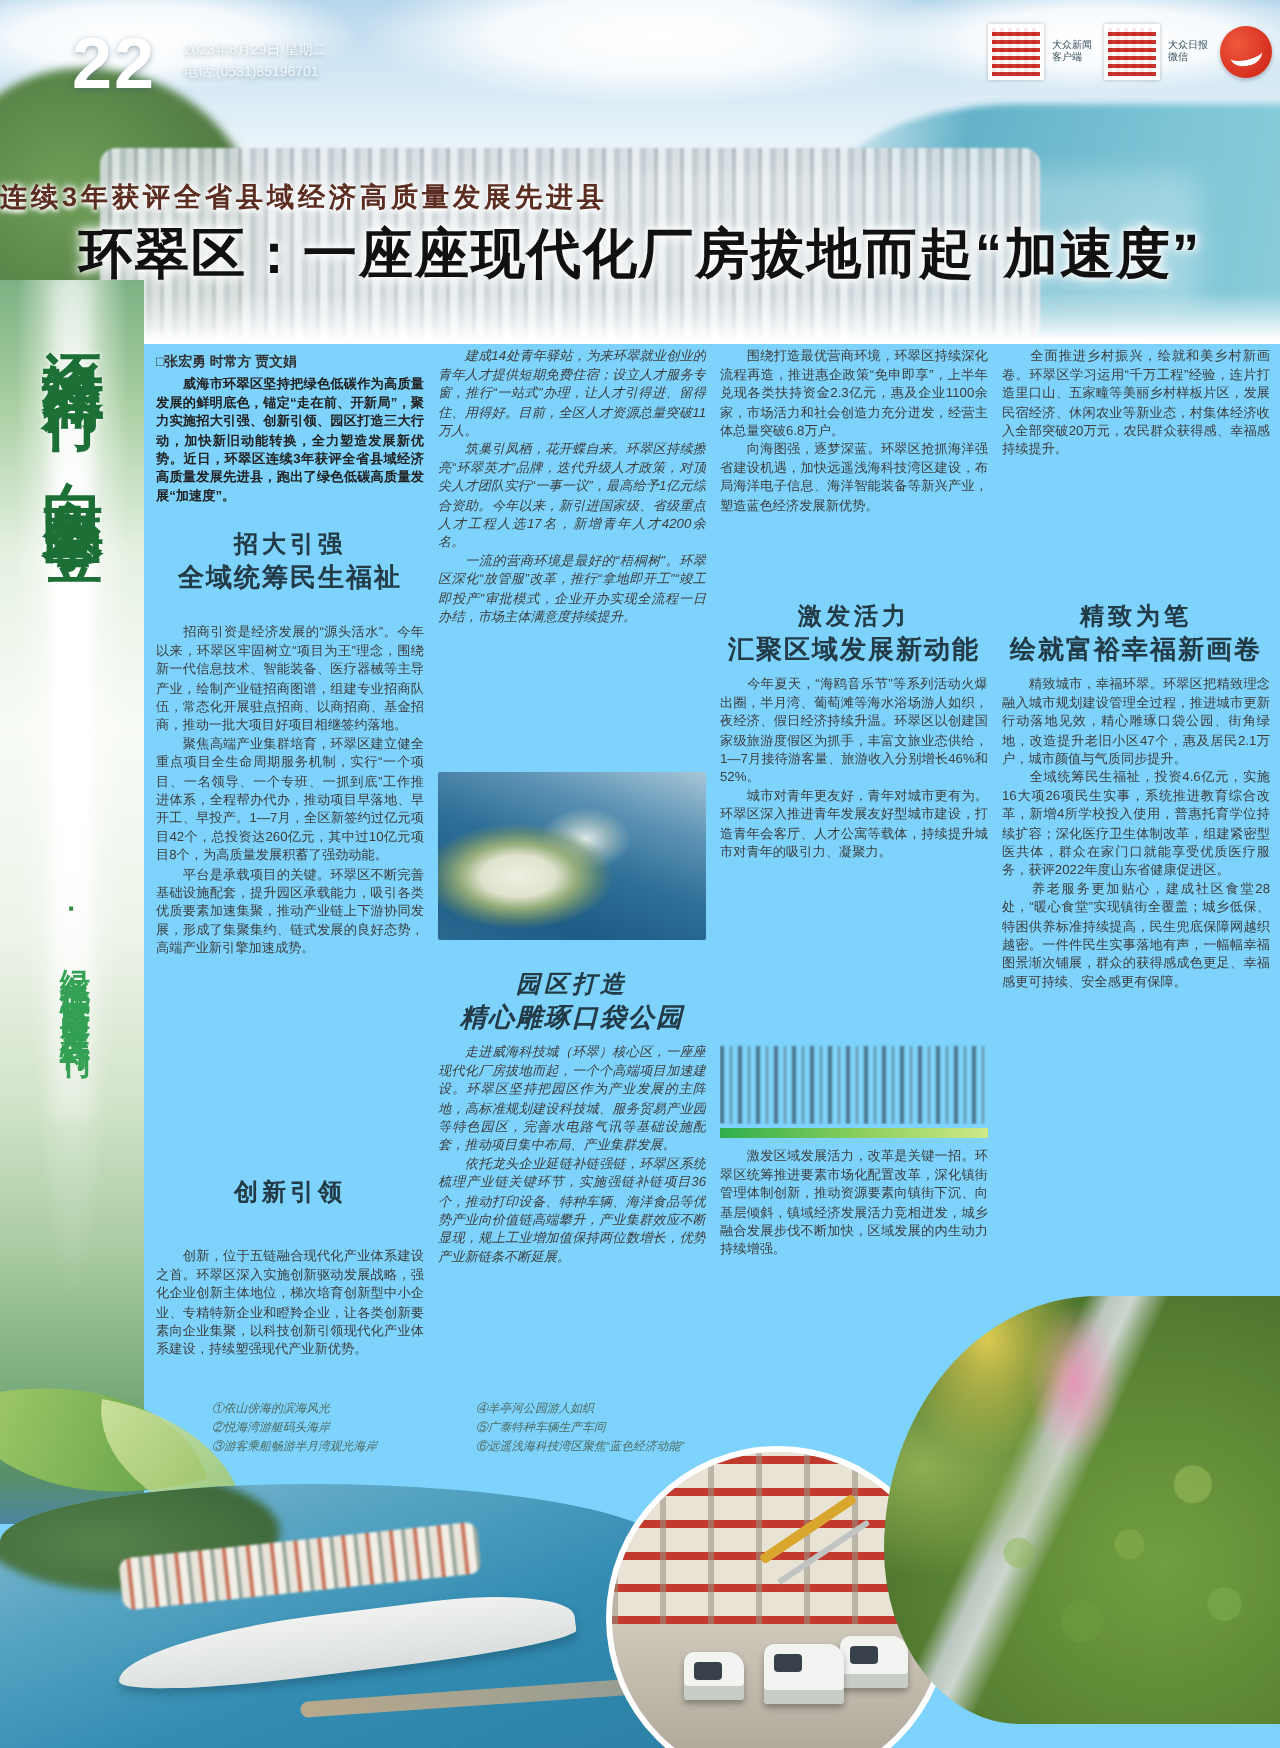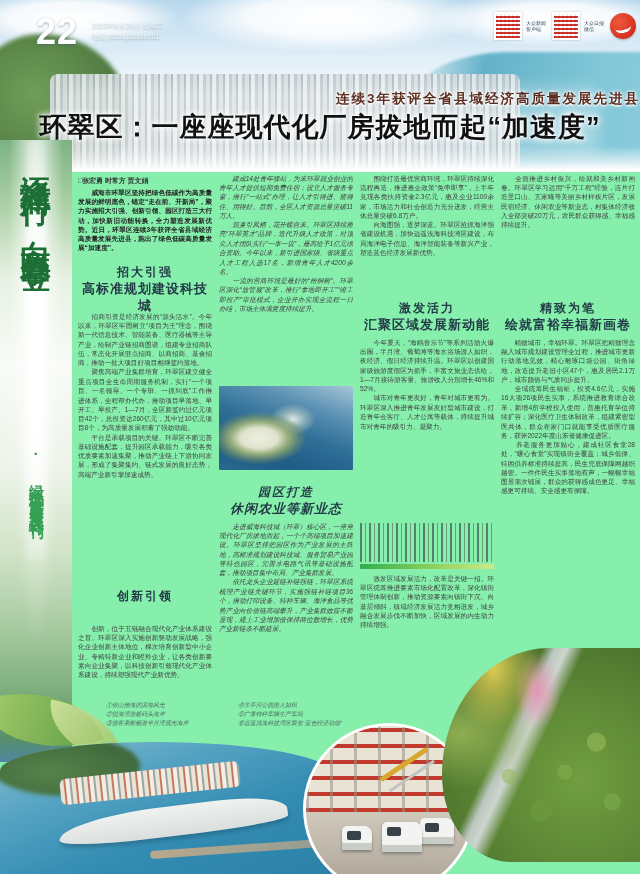--- a/index.html
+++ b/index.html
@@ -1,19 +1,19 @@
 <!DOCTYPE html>
 <html><head>
 <meta charset="utf-8">
 <style>
   * { margin:0; padding:0; box-sizing:border-box; }
   html,body { background:#ffffff; }
   .page {
     position:relative; width:640px; height:874px; overflow:hidden;
-    background:#86efac; font-family:"Liberation Sans", sans-serif;
+    background:#7dd3fc; font-family:"Liberation Sans", sans-serif;
   }
 
   
   .banner { position:absolute; left:0; top:0; width:640px; height:172px; overflow:hidden;
     background:linear-gradient(180deg,#b7d7ec 0%,#d8eaf6 26%,#e9f3f9 42%,#dfe8ec 62%,#ccd6d9 86%,#e6ecee 100%);}
   .cloud { position:absolute; border-radius:50%; background:radial-gradient(closest-side,#ffffff 0%,rgba(255,255,255,.85) 55%,rgba(255,255,255,0) 100%); }
   .cloud.c1 { left:180px; top:-18px; width:300px; height:70px; }
   .cloud.c2 { left:-40px; top:-10px; width:220px; height:56px; }
   .cloud.c3 { left:430px; top:-8px; width:240px; height:54px; }
   .hill-left { position:absolute; left:-30px; top:34px; width:160px; height:150px;
@@ -44,21 +44,21 @@
   .qr-label { font-size:5px; line-height:6px; color:#38505c; white-space:pre-line; width:22px; }
   .mast-title { font-family:"DejaVu Serif", serif; font-weight:900; font-size:21px; color:#23282c;
     letter-spacing:2px; font-style:italic; text-shadow:0 1px 1px rgba(255,255,255,.6); }
   .mast-logo { position:relative; width:26px; height:26px; border-radius:50%;
     background:radial-gradient(circle at 35% 35%,#ef5a3c,#d62f1f 70%); box-shadow:0 1px 2px rgba(0,0,0,.25); }
   .mast-logo::after { content:""; position:absolute; left:5px; top:9px; width:16px; height:8px;
     border-radius:50%; border-bottom:3px solid #fff; transform:rotate(-12deg); }
 
   .headline-band { position:absolute; left:60px; top:86px; width:540px; height:70px;
     background:rgba(255,255,255,.28); filter:blur(7px); border-radius:12px; }
-  .kicker { position:absolute; left:0; top:90px; width:640px; text-align:right;
+  .kicker { position:absolute; left:0; top:90px; width:640px; text-align:left;
     font-size:13.5px; font-weight:bold; letter-spacing:2px; color:#5c2e22;
     text-shadow:0 0 3px #fff,0 0 5px #fff,0 1px 2px #fff; }
   .headline { position:absolute; left:0; top:109px; width:640px; text-align:center;
     font-size:27px; font-weight:900; letter-spacing:1px; color:#111;
     text-shadow:0 0 3px #fff,0 0 6px #fff,0 0 8px rgba(255,255,255,.9); }
 
   
   .sidebar { position:absolute; left:0; top:140px; width:72px; height:622px; overflow:hidden;
     background:
       radial-gradient(ellipse at 50% 18%,rgba(255,255,255,.9) 0%,rgba(255,255,255,0) 55%),
@@ -214,21 +214,21 @@
 
     <div class="tcol c1">
       <div class="byline">
           <div>□张宏勇  时常方  贾文娟</div>
         </div>
       <div class="bwrap" style="top:16px;height:86px;">
         <div class="body-text intro">　　威海市环翠区坚持把绿色低碳作为高质量发展的鲜明底色，锚定“走在前、开新局”，聚力实施招大引强、创新引领、园区打造三大行动，加快新旧动能转换，全力塑造发展新优势。近日，环翠区连续3年获评全省县域经济高质量发展先进县，跑出了绿色低碳高质量发展“加速度”。</div>
       </div>
       <div class="sec-head" style="top:92px;">
         <div class="sh1">招大引强</div>
-        <div class="sh2">高标准规划建设科技城</div>
+        <div class="sh2">全域统筹民生福祉</div>
       </div>
       <div class="bwrap" style="top:140px;height:272px;">
         <div class="body-text">　　招商引资是经济发展的“源头活水”。今年以来，环翠区牢固树立“项目为王”理念，围绕新一代信息技术、智能装备、医疗器械等主导产业，绘制产业链招商图谱，组建专业招商队伍，常态化开展驻点招商、以商招商、基金招商，推动一批大项目好项目相继签约落地。
 　　聚焦高端产业集群培育，环翠区建立健全重点项目全生命周期服务机制，实行“一个项目、一名领导、一个专班、一抓到底”工作推进体系，全程帮办代办，推动项目早落地、早开工、早投产。1—7月，全区新签约过亿元项目42个，总投资达260亿元，其中过10亿元项目8个，为高质量发展积蓄了强劲动能。
 　　平台是承载项目的关键。环翠区不断完善基础设施配套，提升园区承载能力，吸引各类优质要素加速集聚，推动产业链上下游协同发展，形成了集聚集约、链式发展的良好态势，高端产业新引擎加速成势。</div>
       </div>
       <div class="sec-head" style="top:416px;">
         <div class="sh1">创新引领</div>
       </div>
       <div class="bwrap" style="top:452px;height:76px;">
@@ -238,21 +238,21 @@
 
     <div class="tcol c2">
       <div class="bwrap" style="top:2px;height:210px;">
         <div class="body-text">　　建成14处青年驿站，为来环翠就业创业的青年人才提供短期免费住宿；设立人才服务专窗，推行“一站式”办理，让人才引得进、留得住、用得好。目前，全区人才资源总量突破11万人。
 　　筑巢引凤栖，花开蝶自来。环翠区持续擦亮“环翠英才”品牌，迭代升级人才政策，对顶尖人才团队实行“一事一议”，最高给予1亿元综合资助。今年以来，新引进国家级、省级重点人才工程人选17名，新增青年人才4200余名。
 　　一流的营商环境是最好的“梧桐树”。环翠区深化“放管服”改革，推行“拿地即开工”“竣工即投产”审批模式，企业开办实现全流程一日办结，市场主体满意度持续提升。</div>
       </div>
       <div class="photo peninsula"></div>
       <div class="sec-head" style="top:312px;">
         <div class="sh1">园区打造</div>
-        <div class="sh2">休闲农业等新业态</div>
+        <div class="sh2">精心雕琢口袋公园</div>
       </div>
       <div class="bwrap" style="top:350px;height:178px;">
         <div class="body-text">　　走进威海科技城（环翠）核心区，一座座现代化厂房拔地而起，一个个高端项目加速建设。环翠区坚持把园区作为产业发展的主阵地，高标准规划建设科技城、服务贸易产业园等特色园区，完善水电路气讯等基础设施配套，推动项目集中布局、产业集群发展。
 　　依托龙头企业延链补链强链，环翠区系统梳理产业链关键环节，实施强链补链项目36个，推动打印设备、特种车辆、海洋食品等优势产业向价值链高端攀升，产业集群效应不断显现，规上工业增加值保持两位数增长，优势产业新链条不断延展。</div>
       </div>
     </div>
 
     <div class="tcol c4">
       <div class="bwrap" style="top:2px;height:122px;">
         <div class="body-text">　　全面推进乡村振兴，绘就和美乡村新画卷。环翠区学习运用“千万工程”经验，连片打造里口山、五家疃等美丽乡村样板片区，发展民宿经济、休闲农业等新业态，村集体经济收入全部突破20万元，农民群众获得感、幸福感持续提升。</div>

